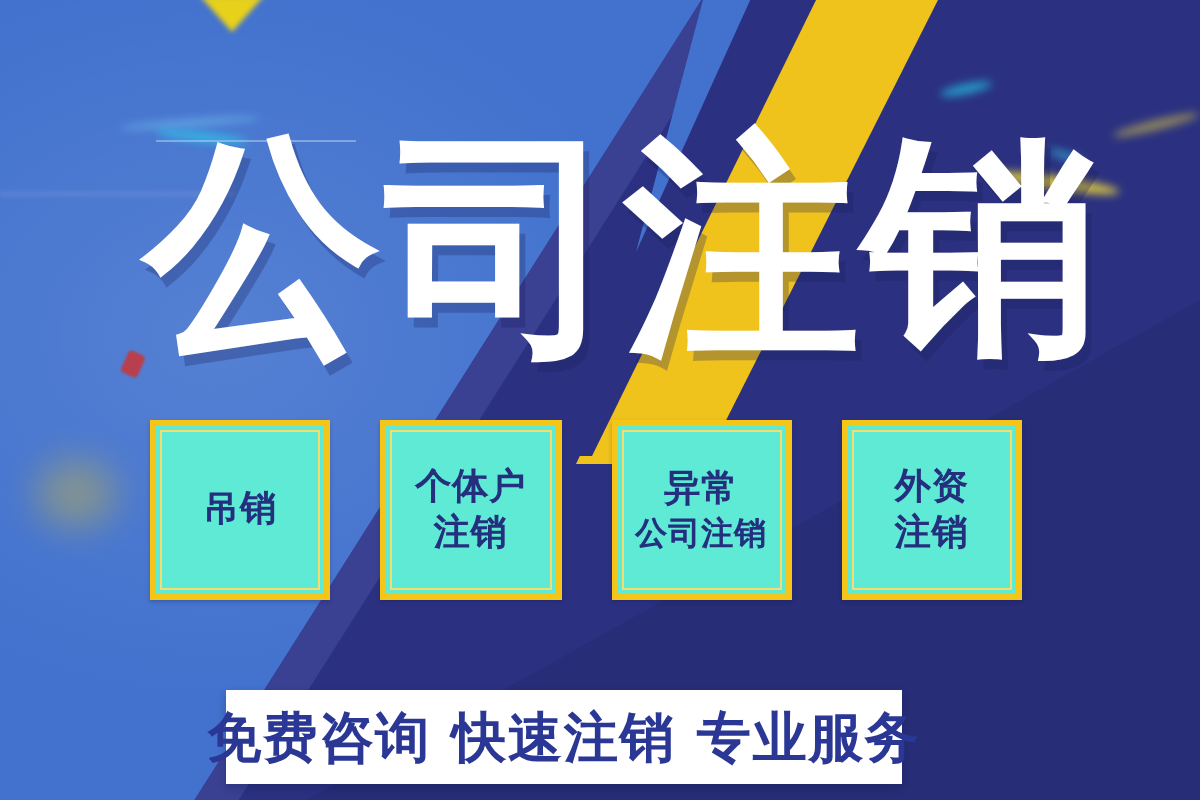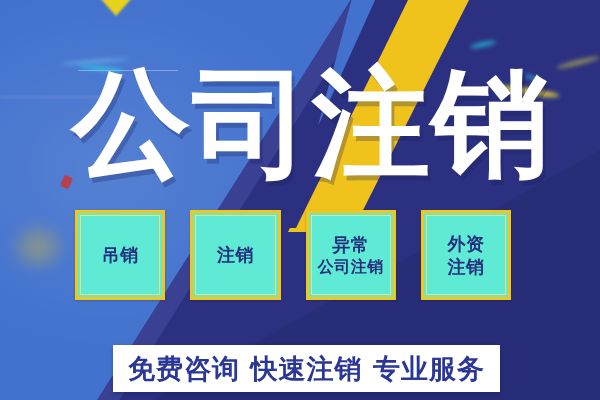--- a/index.html
+++ b/index.html
@@ -147,21 +147,21 @@
     letter-spacing:.5px;
     white-space:nowrap;
     font-family:"DejaVu Sans","Liberation Sans",sans-serif;
   }
   .badge-line.small{font-size:16px;}
 
   
   .pill{
     position:absolute;
     left:113px;top:345px;
-    width:387px;height:47px;
+    width:338px;height:47px;
     background:#ffffff;
     border-radius:0;
     display:flex;align-items:center;justify-content:center;
     box-shadow:0 2px 4px rgba(15,20,70,.28);
   }
   .pill-text{
     color:#2a3795;
     font-weight:bold;
     font-size:27px;
     letter-spacing:1px;
@@ -200,20 +200,21 @@
   <div class="badges">
 
     <div class="badge">
       <div class="badge-inner">
         <span class="badge-line">吊销</span>
       </div>
     </div>
 
     <div class="badge">
       <div class="badge-inner">
+        <span class="badge-line">个体户</span>
         <span class="badge-line">注销</span>
       </div>
     </div>
 
     <div class="badge">
       <div class="badge-inner">
         <span class="badge-line">异常</span>
         <span class="badge-line small">公司注销</span>
       </div>
     </div>

